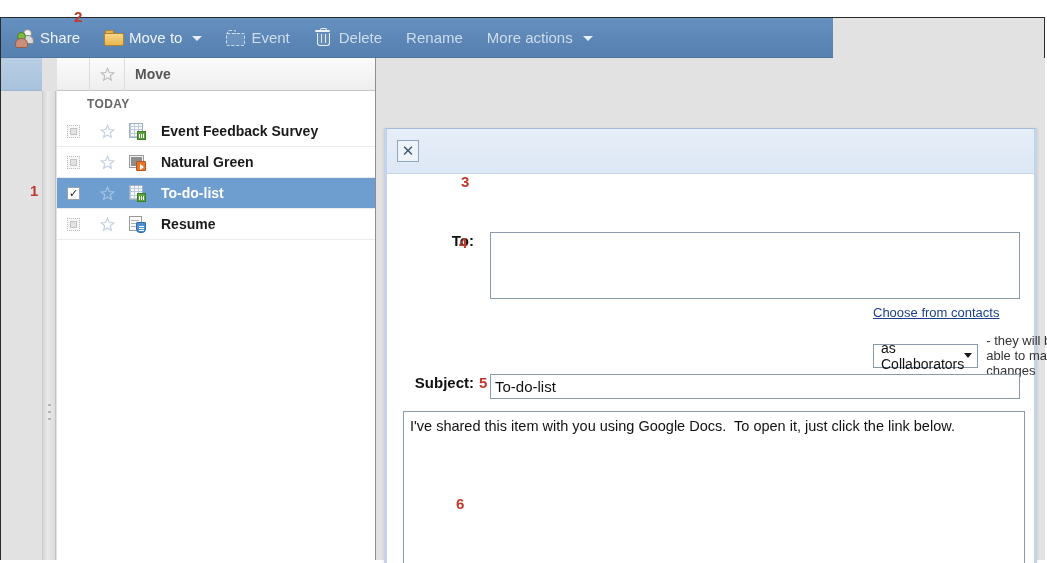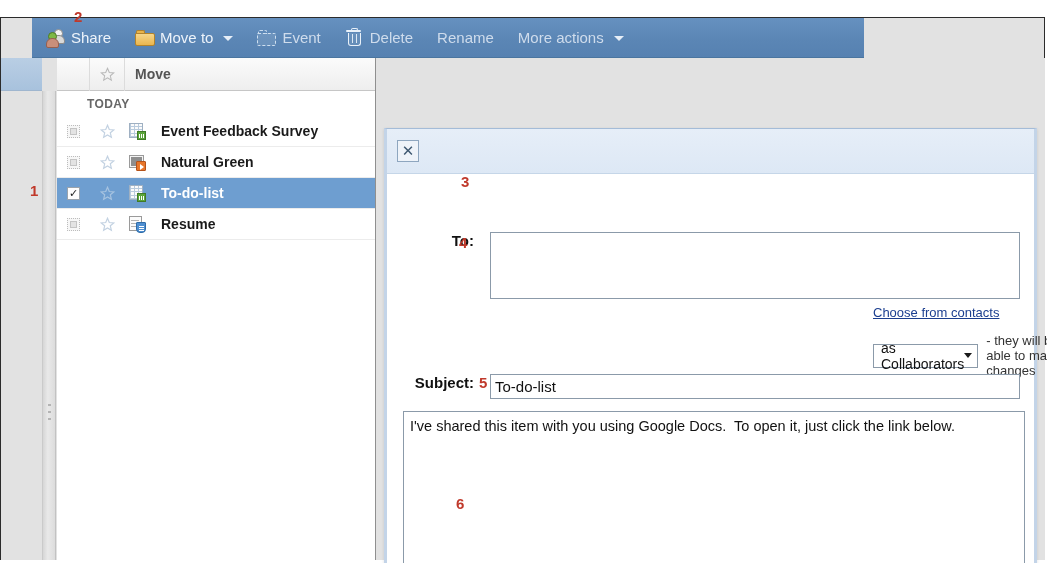--- a/index.html
+++ b/index.html
@@ -35,21 +35,20 @@
     position: absolute;
     left: 1px; top: 18px;
     width: 832px; height: 40px;
     background: #5d8ab9;
     background: linear-gradient(180deg,#6691c0 0%, #5b86b5 55%, #5681b1 100%);
     box-sizing: border-box;
     display: flex;
     align-items: center;
     padding-left: 14px;
     border-bottom: 1px solid #4a759f;
-    margin-left: 31px;
   }
   .tb-item {
     display: flex;
     align-items: center;
     gap: 7px;
     margin-right: 24px;
     color: #edf3fa;
     font-size: 15px;
     cursor: pointer;
     white-space: nowrap;

